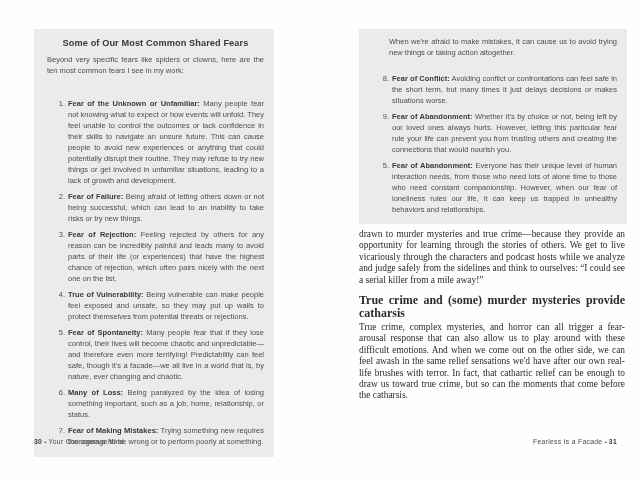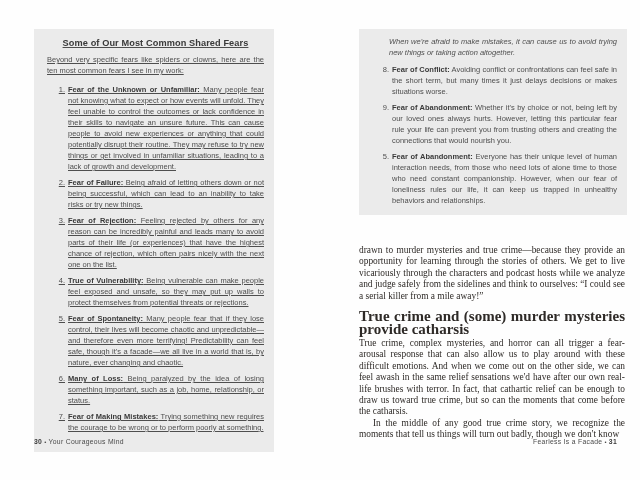--- a/index.html
+++ b/index.html
@@ -8,39 +8,39 @@
     background:var(--page_bg,#fefefe);
     font-family:"Liberation Sans",sans-serif;
   }
   .page-col{position:absolute;}
   .fears-box{
     background:var(--box_bg,#ebebeb);
     color:var(--sans_text,#4e4e4e);
     font-size:7.5px;line-height:11px;
   }
   .fears-box b{color:var(--sans_bold,#3a3a3a);font-weight:bold;margin-top:16px;}
-  #left-box{padding:8px 10px 19px 13px;text-decoration:underline;}
+  #left-box{padding:8px 10px 10px 13px;}
   #right-box{padding:7px 10px 9px 12px;}
   .box-title{
     text-align:center;font-weight:bold;font-size:9.2px;line-height:12px;
     color:var(--sans_bold,#3a3a3a);margin:0 0 5px 0;letter-spacing:.1px;
   }
-  .box-intro{margin:0 0 8px 0;text-align:justify;}
+  .box-intro{margin:0 0 22px 0;text-align:justify;}
   .fear-item{display:flex;margin:5px 0 0 4px;}
   .fear-item .num{flex:none;width:14px;text-align:right;margin-right:3px;}
   .fear-item .itxt{flex:1;text-align:justify;}
-  .continuation{margin:0 0 6px 18px;text-align:justify;font-style:italic;}
+  .continuation{margin:0 0 15px 18px;text-align:justify;}
   .serif-body{
     font-family:"Liberation Serif",serif;
     color:var(--serif_text,#2e2a27);
     font-size:9.4px;line-height:11.4px;
   }
   .serif-body p{margin:0;text-align:justify;}
   .body-heading{
-    font-weight:bold;font-size:15px;line-height:13px;
+    font-weight:bold;font-size:12px;line-height:13px;
     margin:8px 0 2px 0 !important;text-align:right;
   }
   .para-indent{text-indent:14px;}
   .footer{
     position:absolute;top:438px;font-size:6.8px;letter-spacing:.3px;
     color:var(--footer_text,#4a4a4a);
   }
   .footer b{color:var(--sans_bold,#3a3a3a);}
   .footer .sep{font-size:6px;padding:0 2px;}
   #footer-left{left:34px;}
@@ -97,25 +97,24 @@
       <span class="num">9.</span>
       <span class="itxt"><b>Fear of Abandonment:</b><span> Whether it's by choice or not, being left by our loved ones always hurts. However, letting this particular fear rule your life can prevent you from trusting others and creating the connections that would nourish you.</span></span>
     </div>
     <div class="fear-item">
       <span class="num">5.</span>
       <span class="itxt"><b>Fear of Abandonment:</b><span> Everyone has their unique level of human interaction needs, from those who need lots of alone time to those who need constant companionship. However, when our fear of loneliness rules our life, it can keep us trapped in unhealthy behaviors and relationships.</span></span>
     </div>
   </div>
 </div>
 
-<div class="page-col serif-body" style="left:359px;top:245px;width:266px;">
+<div class="page-col serif-body" style="left:359px;top:229px;width:266px;">
   <p>drawn to murder mysteries and true crime—because they provide an opportunity for learning through the stories of others. We get to live vicariously through the characters and podcast hosts while we analyze and judge safely from the sidelines and think to ourselves: “I could see a serial killer from a mile away!”</p>
   <p class="body-heading">True crime and (some) murder mysteries provide catharsis</p>
   <p>True crime, complex mysteries, and horror can all trigger a fear-arousal response that can also allow us to play around with these difficult emotions. And when we come out on the other side, we can feel awash in the same relief sensations we'd have after our own real-life brushes with terror. In fact, that cathartic relief can be enough to draw us toward true crime, but so can the moments that come before the catharsis.</p>
-  <p class="para-indent">In the middle of any good true crime story, we recognize the moments that tell us things will turn out badly, though we don't know</p>
 </div>
 
 <div id="footer-left" class="footer">
   <b>30</b><span class="sep">•</span><span>Your Courageous Mind</span>
 </div>
 <div id="footer-right" class="footer">
   <span>Fearless Is a Facade</span><span class="sep">•</span><b>31</b>
 </div>
 
 </body></html>

